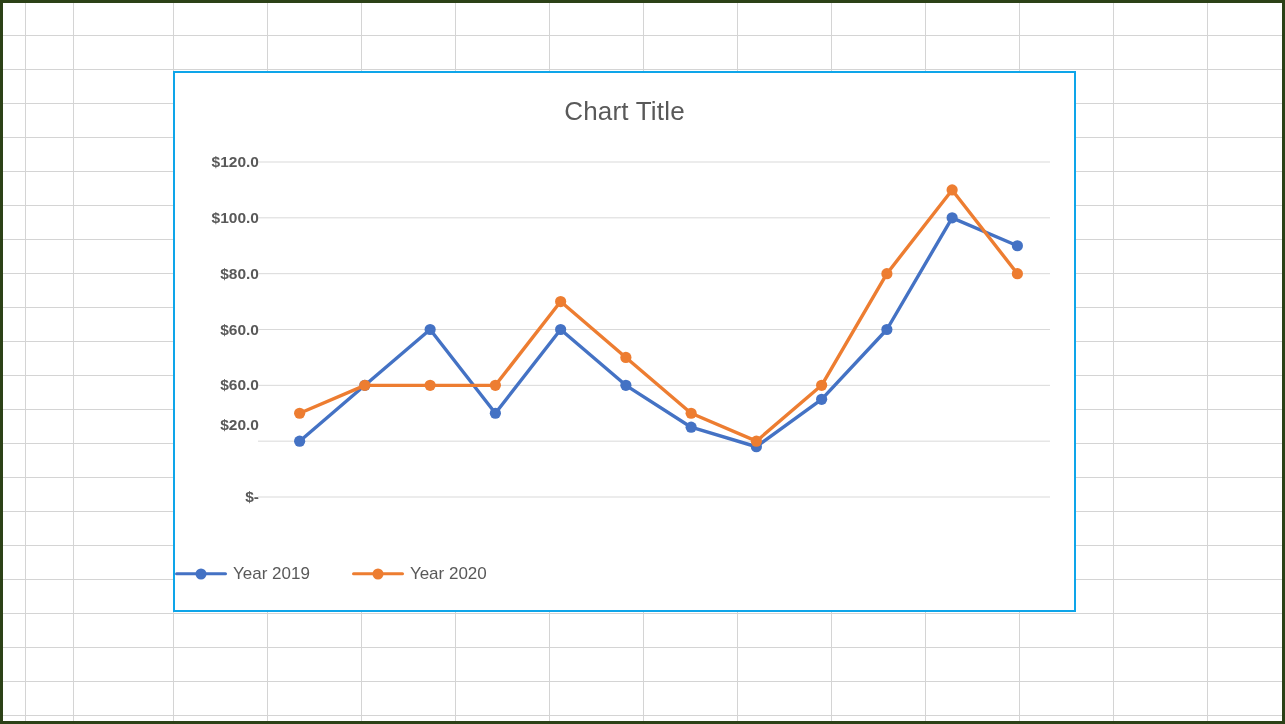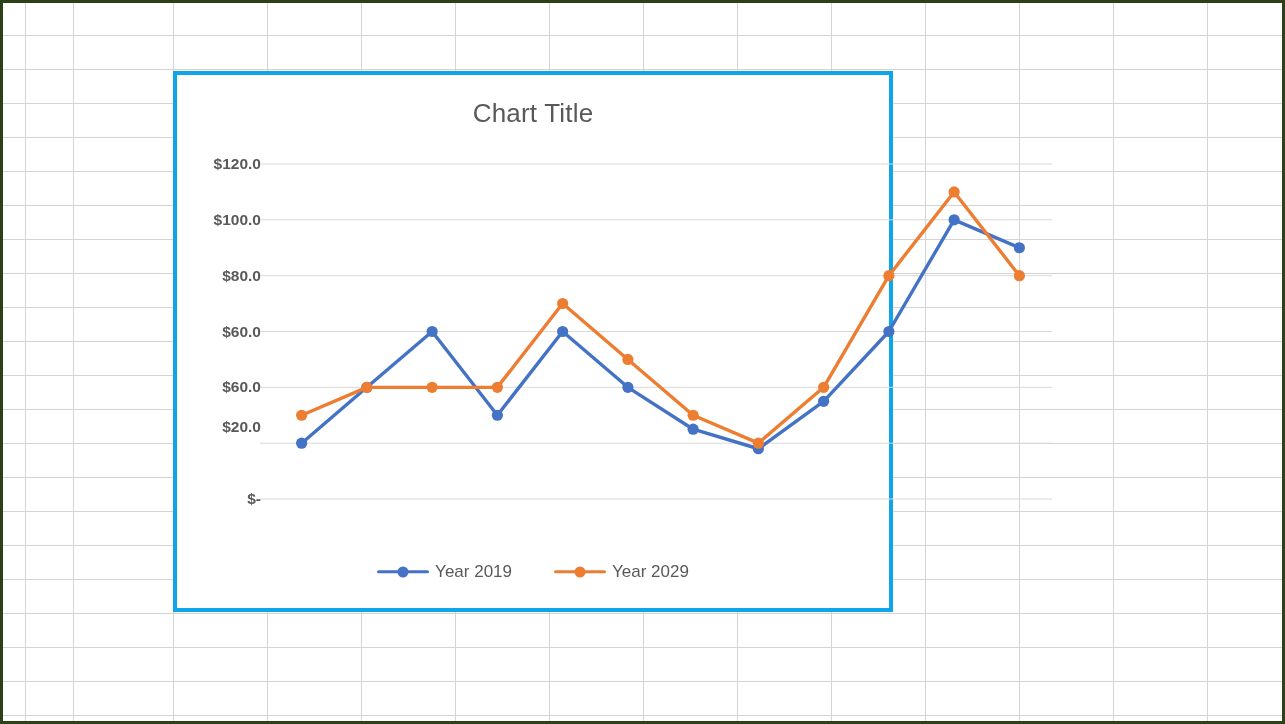--- a/index.html
+++ b/index.html
@@ -20,23 +20,23 @@
   }
   
   #grid { position:absolute; inset:0; }
   #grid .vline { position:absolute; top:0; bottom:0; width:1px; background:#d4d4d4; }
   #grid .hline { position:absolute; left:0; right:0; height:1px; background:#d4d4d4; }
 
   
   #chart-panel {
     position:absolute;
     left:170px; top:68px;
-    width:720px; height:541px;
+    width:903px; height:541px;
     background:#ffffff;
-    border:4px solid #0ea5e9;
+    border:2px solid #0ea5e9;
     box-sizing:border-box;
   }
   #chart-title {
     position:absolute; left:0; right:0; top:23px;
     text-align:center;
     font-size:26px;
     color:#595959;
     font-weight:400;
     letter-spacing:.2px;
   }
@@ -55,21 +55,21 @@
   }
   svg#plot { position:absolute; left:0; top:0; }
   .gridline { stroke:#d9d9d9; stroke-width:1; }
   .tickmark { stroke:#d9d9d9; stroke-width:1; }
   .series-line { fill:none; stroke-width:3.4; stroke-linejoin:round; stroke-linecap:round; }
   .series-pt { stroke:none; }
 
   
   #legend {
     position:absolute; left:0; right:0; bottom:26px;
-    display:flex; justify-content:center; align-items:center; gap:42px;
+    display:flex; align-items:center; gap:42px;
   }
   .legend-item { display:flex; align-items:center; gap:6px; }
   .legend-swatch { position:relative; width:52px; height:14px; }
   .legend-swatch .lbar {
     position:absolute; left:0; right:0; top:50%;
     height:3.4px; transform:translateY(-50%); border-radius:2px;
   }
   .legend-swatch .ldot {
     position:absolute; left:50%; top:50%; width:11px; height:11px;
     border-radius:50%; transform:translate(-50%,-50%);
@@ -183,18 +183,18 @@
             <span class="lbar" style="background: rgb(68, 114, 196);"></span>
             <span class="ldot" style="background: rgb(68, 114, 196);"></span>
           </span>
           <span class="legend-label">Year 2019</span>
         </div>
         <div class="legend-item">
           <span class="legend-swatch">
             <span class="lbar" style="background: rgb(237, 125, 49);"></span>
             <span class="ldot" style="background: rgb(237, 125, 49);"></span>
           </span>
-          <span class="legend-label">Year 2029</span>
+          <span class="legend-label">Year 2020</span>
         </div>
       </div>
 
   </div>
 </div>
 
 </body></html>

